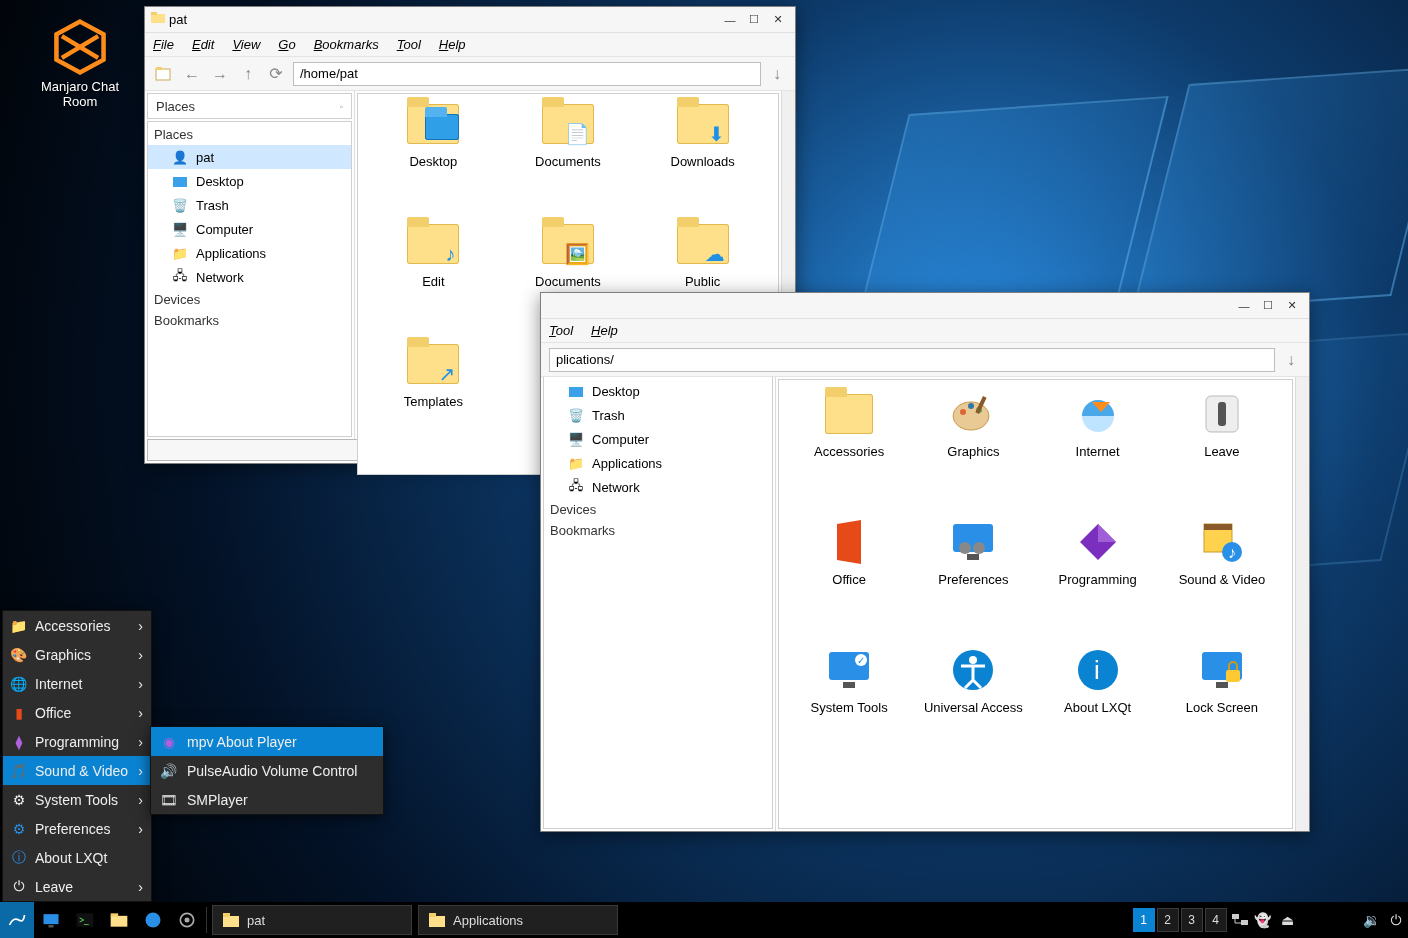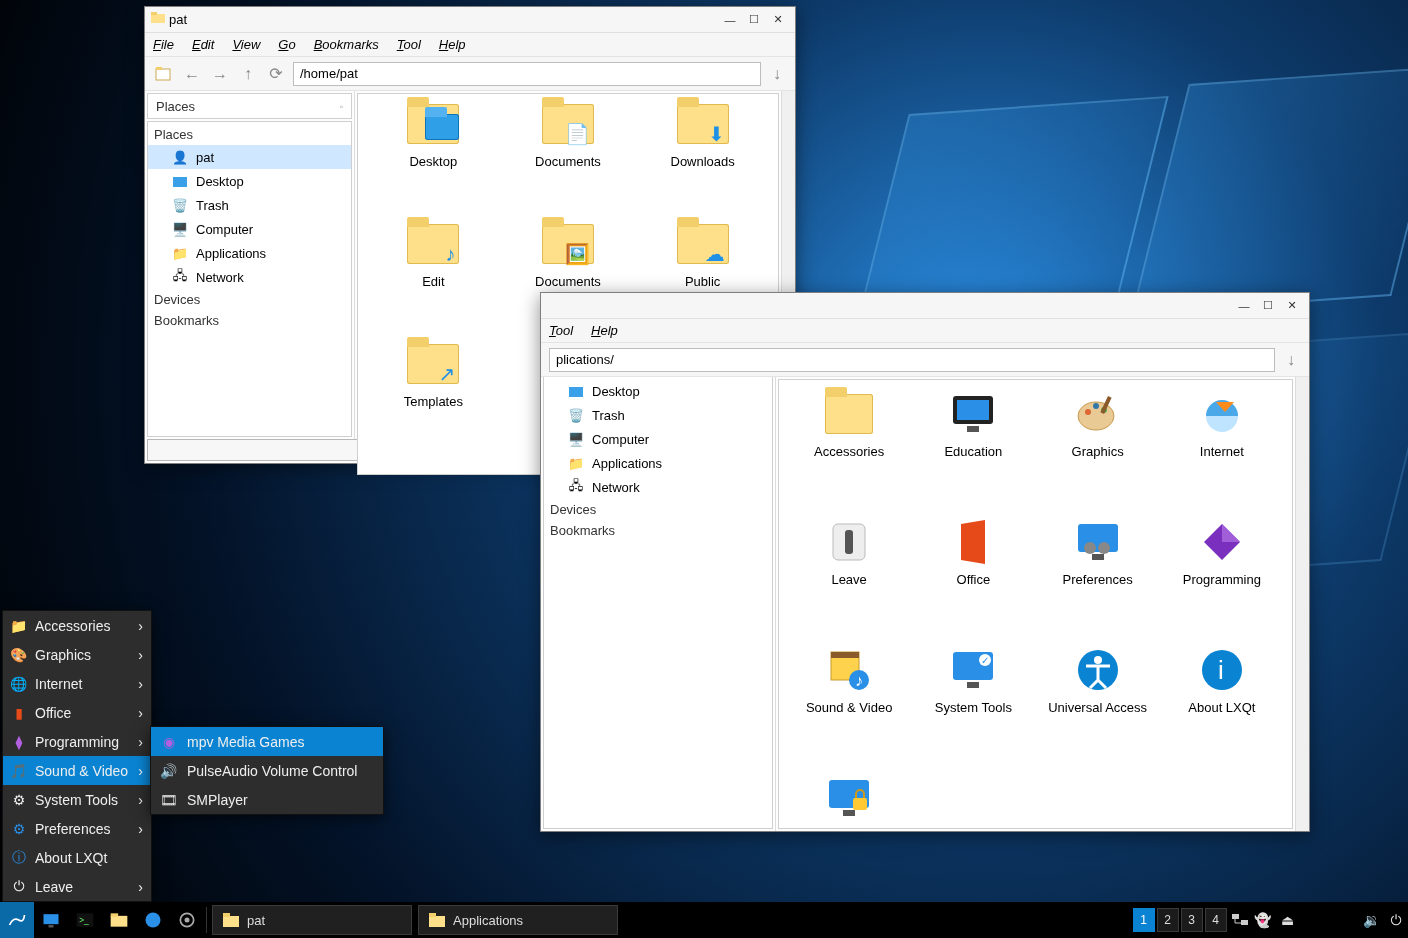--- a/index.html
+++ b/index.html
@@ -75,20 +75,28 @@
 </style>
 </head>
 <body>
 
 <div id="screen">
   <div class="pane a"></div>
     <div class="pane b"></div>
     <div class="pane c"></div>
     <div class="pane d"></div>
 
+  <div id="desk-icon">
+    <svg viewBox="0 0 64 64">
+      <polygon points="32,4 58,18 58,46 32,60 6,46 6,18" fill="none" stroke="#ff8c1a" stroke-width="5"></polygon>
+      <line x1="12" y1="20" x2="52" y2="44" stroke="#ff8c1a" stroke-width="5"></line>
+      <line x1="52" y1="20" x2="12" y2="44" stroke="#ff8c1a" stroke-width="5"></line>
+    </svg>
+    <div>Manjaro Chat Room</div>
+  </div>
 
   <div class="win" id="win1" style="left:144px; top:6px; width:652px; height:458px;">
     <div class="titlebar">
       <span>
         <svg width="14" height="14" viewBox="0 0 14 14">
             <rect x="0" y="3" width="14" height="9" fill="#ffe08a"></rect>
             <rect x="0" y="1" width="6" height="3" fill="#f3cf6b"></rect>
           </svg>
       </span>
       <span class="title">pat</span>
@@ -274,30 +282,20 @@
         <div class="iconview" style="overflow:hidden;">
           <div class="fileitem">
               <div class="apptile">
                 <div class="folder" style="width:48px;height:40px;"></div>
               </div>
               <span>Accessories</span>
             </div>
           <div class="fileitem">
               <div class="apptile">
                 <svg viewBox="0 0 48 48">
-                  <rect x="4" y="6" width="40" height="28" rx="3" fill="#222"></rect>
-                  <rect x="8" y="10" width="32" height="20" fill="#2a8fe6"></rect>
-                  <rect x="18" y="36" width="12" height="6" fill="#555"></rect>
-                </svg>
-              </div>
-              <span>Education</span>
-            </div>
-          <div class="fileitem">
-              <div class="apptile">
-                <svg viewBox="0 0 48 48">
                   <ellipse cx="22" cy="26" rx="18" ry="14" fill="#e9c994" stroke="#c79a4c"></ellipse>
                   <circle cx="14" cy="22" r="3" fill="#d63"></circle>
                   <circle cx="22" cy="16" r="3" fill="#37a"></circle>
                   <circle cx="30" cy="20" r="3" fill="#5a5"></circle>
                   <rect x="30" y="6" width="4" height="18" fill="#8a5a2b" transform="rotate(25 32 15)"></rect>
                 </svg>
               </div>
               <span>Graphics</span>
             </div>
           <div class="fileitem">
@@ -472,21 +470,21 @@
         <span class="lbl">
           <span class="ic">⏻</span>
           <span>Leave</span>
         </span>
         <span>›</span>
       </div>
   </div>
   <div id="submenu">
     <div class="mitem hl">
         <span class="ic" style="color:#b25fe0">◉</span>
-        <span>mpv Media Games</span>
+        <span>mpv About Player</span>
       </div>
     <div class="mitem">
         <span class="ic">🔊</span>
         <span>PulseAudio Volume Control</span>
       </div>
     <div class="mitem">
         <span class="ic">🎞</span>
         <span>SMPlayer</span>
       </div>
   </div>

